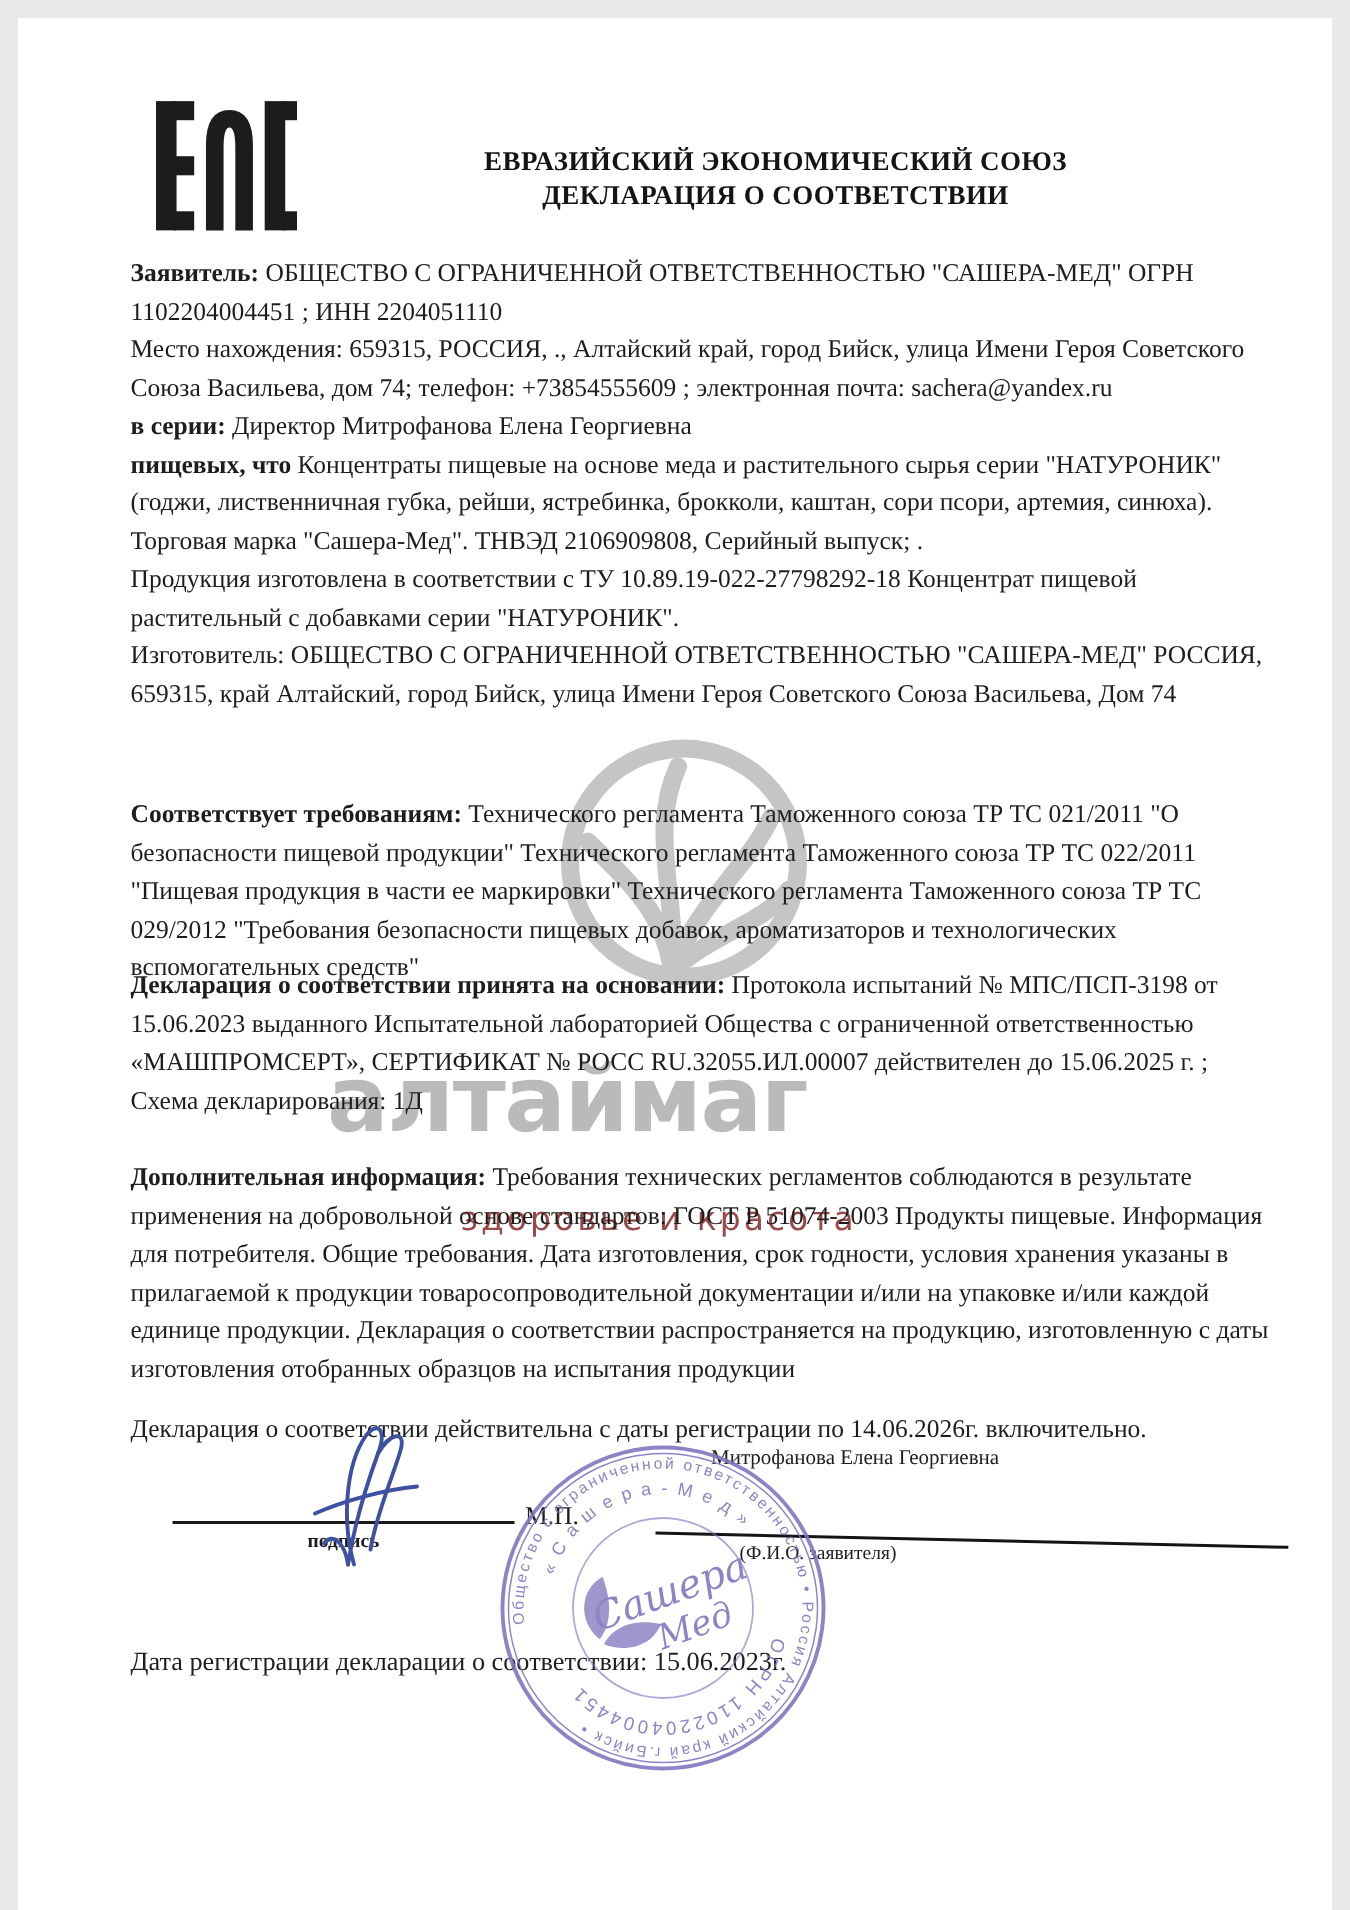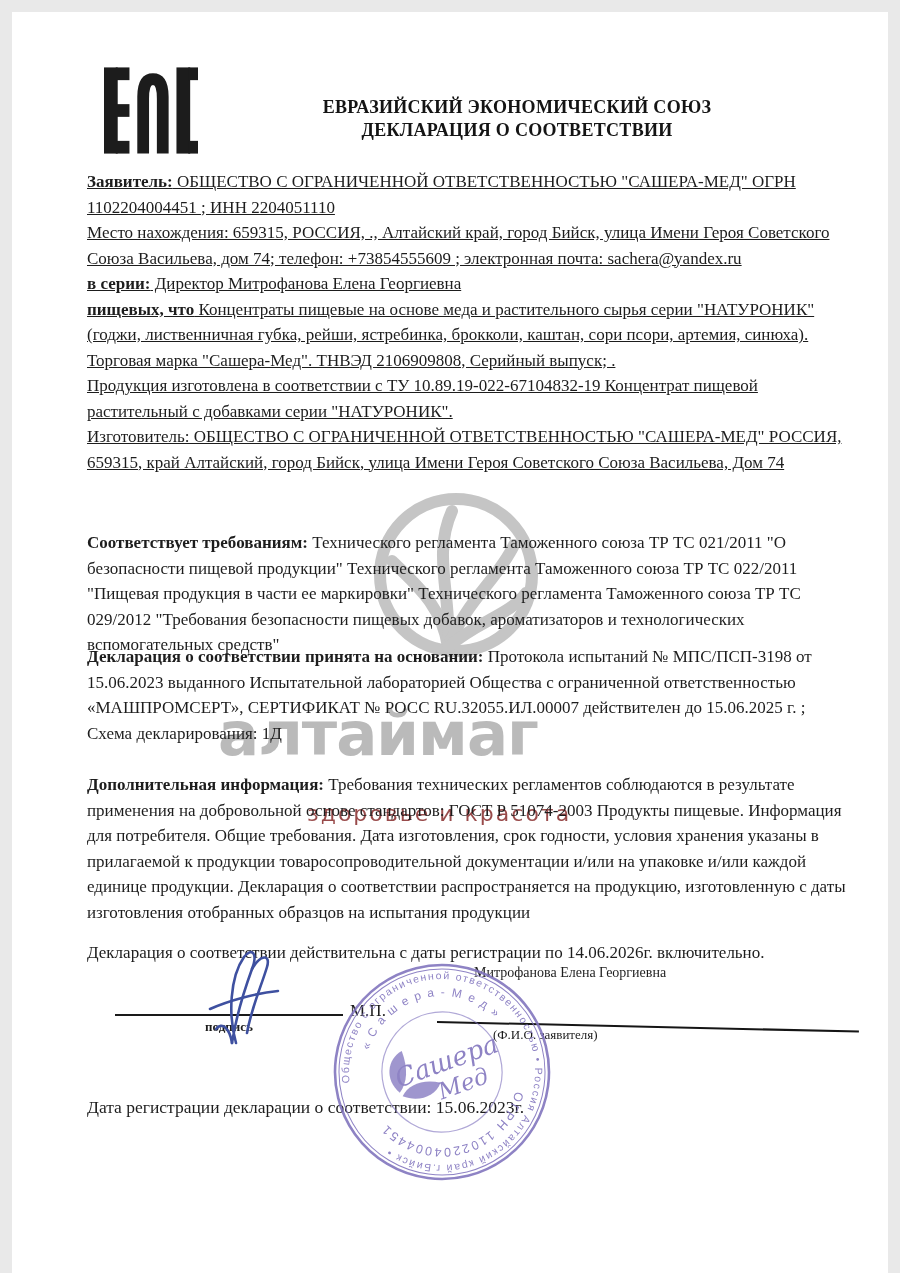--- a/index.html
+++ b/index.html
@@ -12,21 +12,21 @@
   .eac-logo { position:absolute; left:92px; top:54px; width:94px; height:89px; z-index:1; }
   .doc-title {
     position:absolute; left:255px; top:84px; width:500px; z-index:1;
     text-align:center; font-weight:bold; font-size:18px; line-height:23px;
     letter-spacing:0.3px; color:#141414;
   }
   
   .sec { position:absolute; left:75px; width:766px; font-size:17px; line-height:25.5px; z-index:2; }
   .sec p { margin:0; }
   .sec b { font-weight:bold; }
-  .sec1 { top:157px;text-decoration:underline; }
+  .sec1 { top:157px; }
   .sec2 { top:518px; }
   .sec3 { top:632px; }
   .sec4 { top:760px; }
   .sec5 { top:928px; }
   
   .wm-flower { position:absolute; left:354px; top:473px; width:180px; height:180px; z-index:0; opacity:0.75; }
   .wm-brand {
     position:absolute; left:206px; top:686px; z-index:0;
     font-family:"DejaVu Sans", sans-serif; font-weight:bold;
     font-size:61px; letter-spacing:-1px; color:#a9a9a9; opacity:0.8;
@@ -83,21 +83,21 @@
   </svg>
 
   <div class="wm-brand">алтаймаг</div>
   <div class="wm-tagline">здоровье и красота</div>
 
   <div class="sec sec1">
     <p><b>Заявитель:</b><span> ОБЩЕСТВО С ОГРАНИЧЕННОЙ ОТВЕТСТВЕННОСТЬЮ "САШЕРА-МЕД" ОГРН 1102204004451 ; ИНН 2204051110</span></p>
     <p>Место нахождения: 659315, РОССИЯ, ., Алтайский край, город Бийск, улица Имени Героя Советского Союза Васильева, дом 74; телефон: +73854555609 ; электронная почта: sachera@yandex.ru</p>
     <p><b>в серии:</b><span> Директор Митрофанова Елена Георгиевна</span></p>
     <p><b>пищевых, что</b><span>  Концентраты пищевые на основе меда и растительного сырья серии "НАТУРОНИК" (годжи, лиственничная губка, рейши, ястребинка, брокколи, каштан, сори псори, артемия, синюха). Торговая марка "Сашера-Мед". ТНВЭД 2106909808, Серийный выпуск; .</span></p>
-    <p>Продукция изготовлена в соответствии с ТУ 10.89.19-022-67104832-19 Концентрат пищевой растительный с добавками серии "НАТУРОНИК".</p>
+    <p>Продукция изготовлена в соответствии с ТУ 10.89.19-022-27798292-18 Концентрат пищевой растительный с добавками серии "НАТУРОНИК".</p>
     <p>Изготовитель: ОБЩЕСТВО С ОГРАНИЧЕННОЙ ОТВЕТСТВЕННОСТЬЮ "САШЕРА-МЕД" РОССИЯ, 659315, край Алтайский, город Бийск, улица Имени Героя Советского Союза Васильева, Дом 74</p>
   </div>
 
   <div class="sec sec2">
     <p><b>Соответствует требованиям:</b><span> Технического регламента Таможенного союза ТР ТС 021/2011 "О безопасности пищевой продукции" Технического регламента Таможенного союза ТР ТС 022/2011 "Пищевая продукция в части ее маркировки" Технического регламента Таможенного союза ТР ТС 029/2012 "Требования безопасности пищевых добавок, ароматизаторов и технологических вспомогательных средств"</span></p>
   </div>
 
   <div class="sec sec3">
     <p><b>Декларация о соответствии принята на основании:</b><span> Протокола испытаний № МПС/ПСП-3198 от 15.06.2023 выданного Испытательной лабораторией Общества с ограниченной ответственностью «МАШПРОМСЕРТ», СЕРТИФИКАТ № РОСС RU.32055.ИЛ.00007 действителен до 15.06.2025 г. ; Схема декларирования: 1Д</span></p>
   </div>

